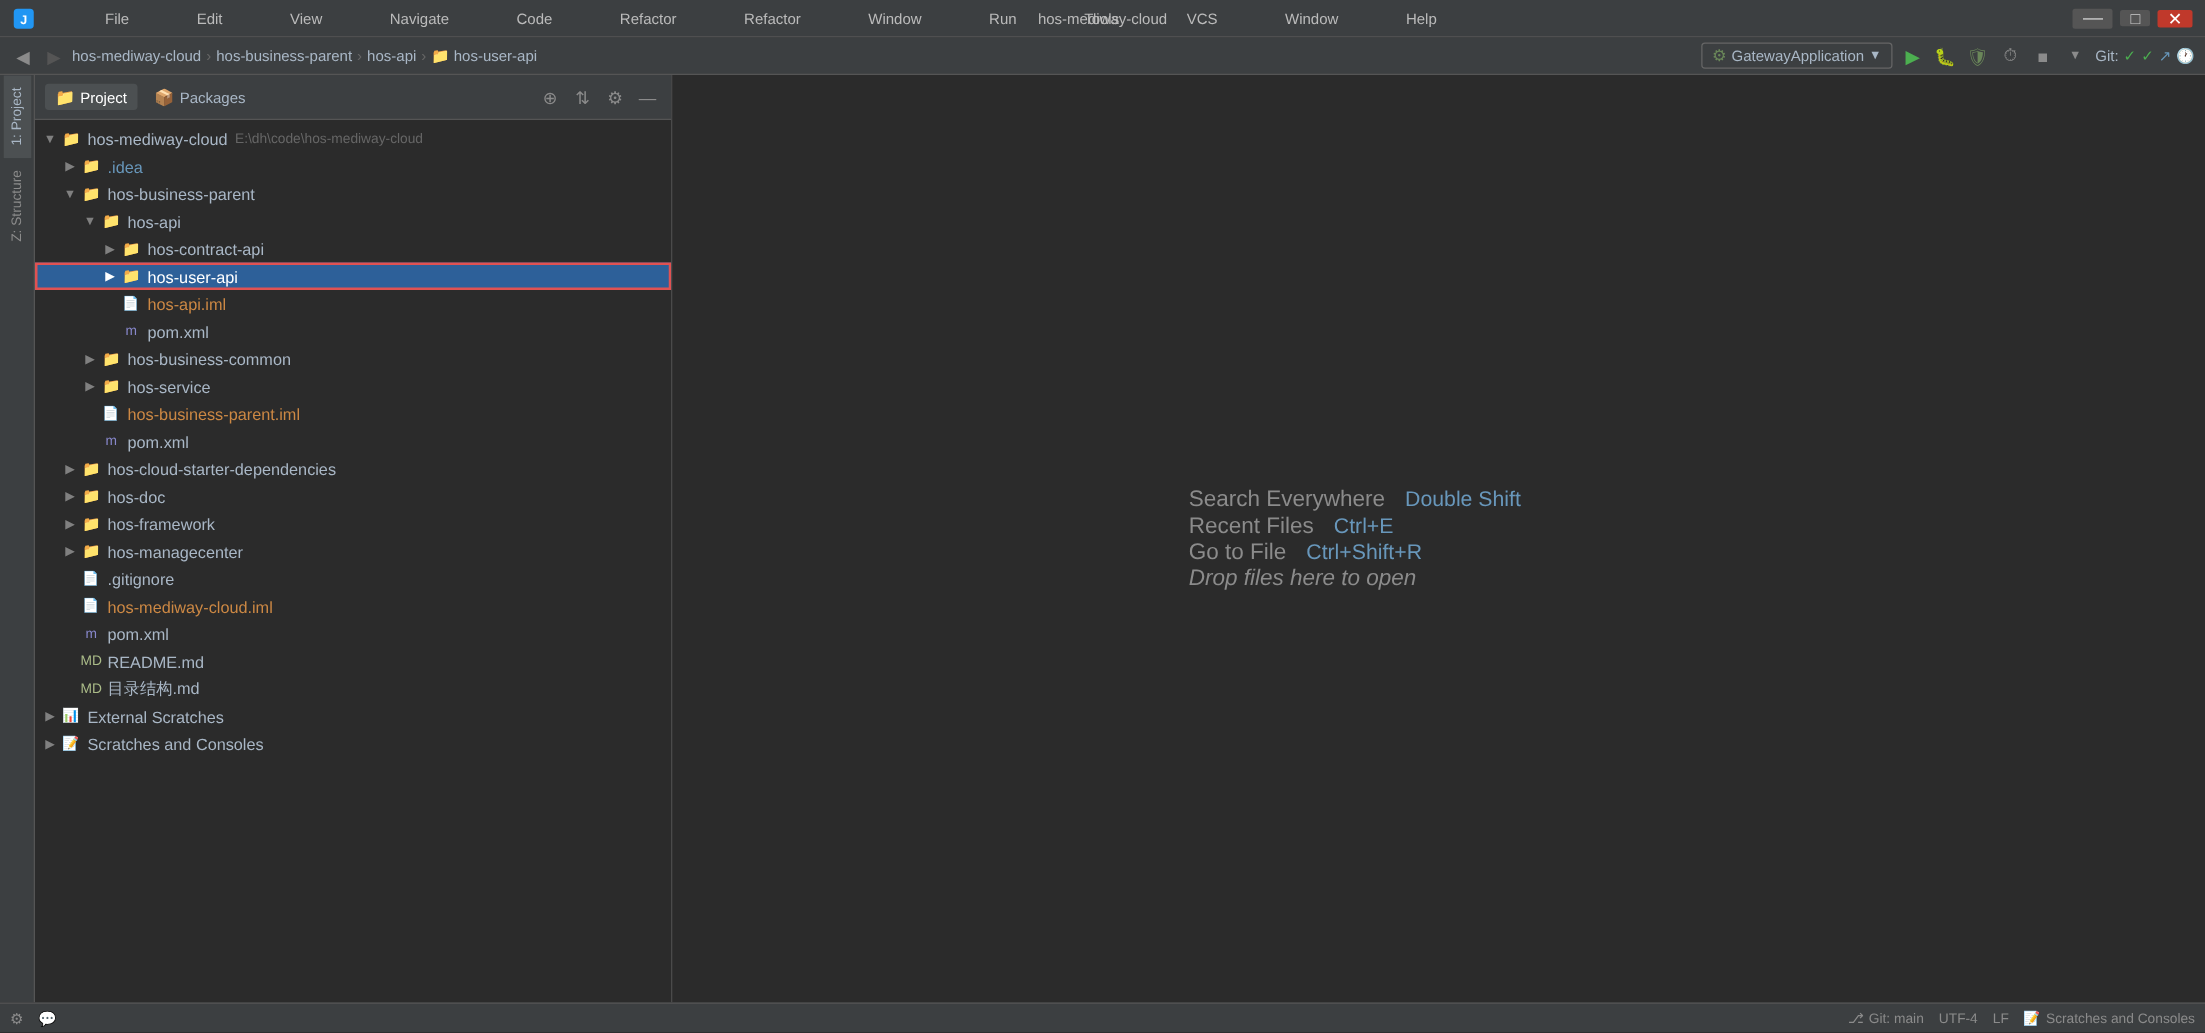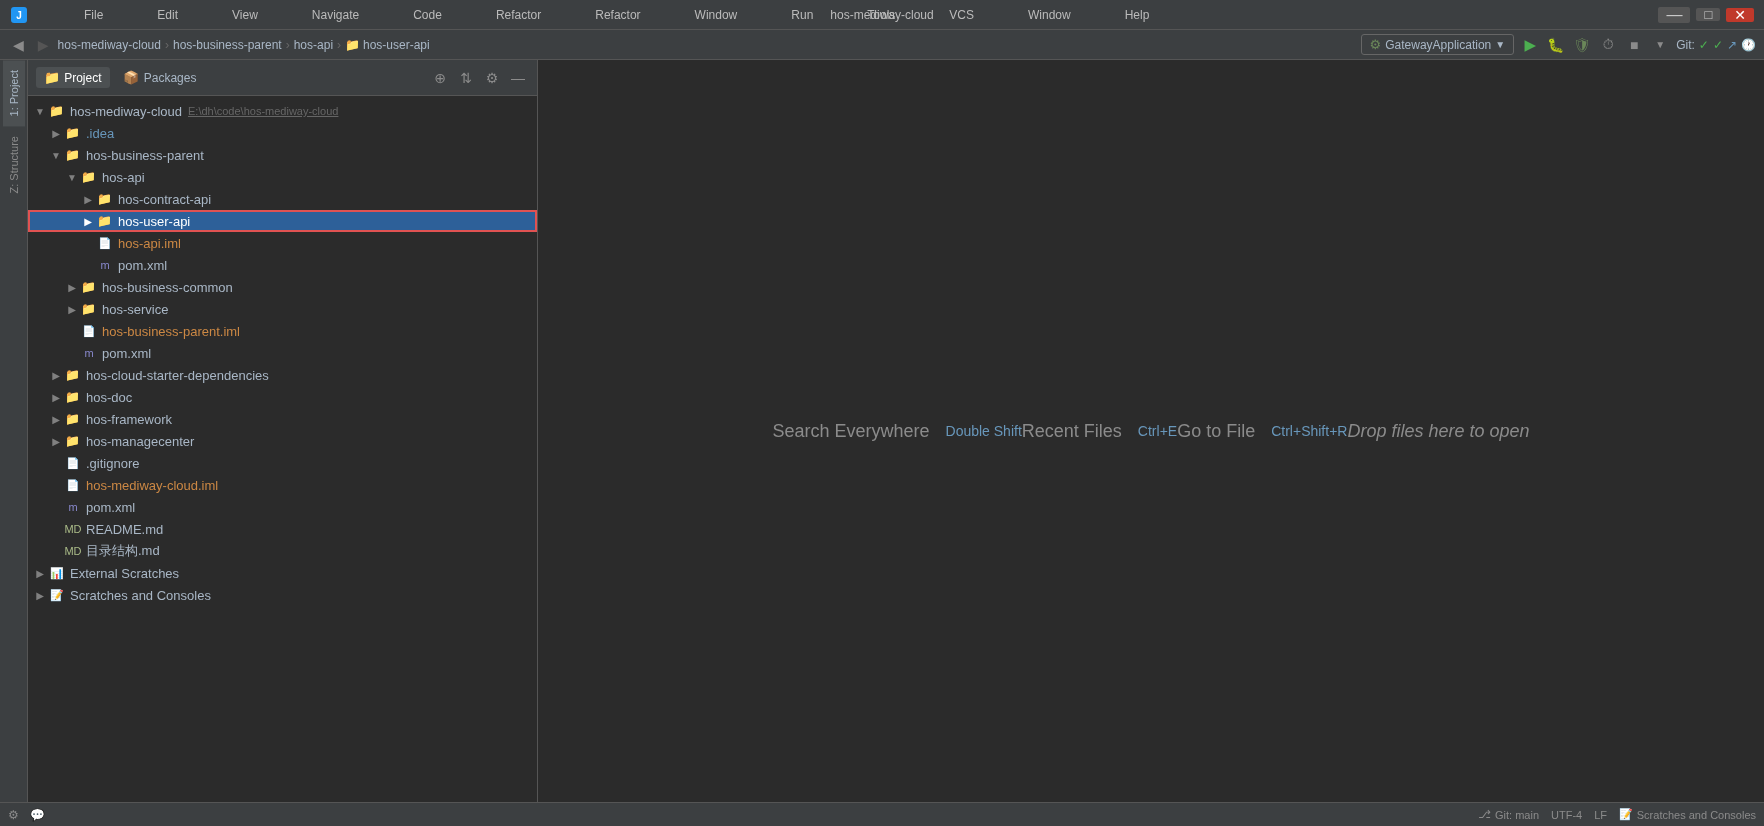--- a/index.html
+++ b/index.html
@@ -246,51 +246,50 @@
     }
     .tree-label.folder { color: #a9b7c6; }
     .tree-label.iml { color: #cc8844; }
     .tree-label.xml { color: #a9b7c6; }
     .tree-label.idea { color: #6897bb; }
     .tree-label.selected { color: #ffffff; }
     .tree-path {
       font-size: 11px;
       color: #666;
       margin-left: 6px;
-      text-decoration: underline;
     }
 
     
     .editor-area {
       flex: 1;
       background: #2b2b2b;
       display: flex;
       flex-direction: column;
       align-items: center;
       justify-content: center;
       padding: 40px;
     }
     .welcome-content {
       display: flex;
-      flex-direction: row;
+      flex-direction: column;
       min-width: 400px;
     }
     .welcome-row {
       display: flex;
       align-items: center;
       gap: 16px;
       font-size: 18px;
     }
     .welcome-label {
       color: #8b8b8b;
       font-size: 18px;
     }
     .welcome-shortcut {
       color: #6897bb;
-      font-size: 14px;
+      font-size: 17px;
       font-weight: 500;
     }
     .drop-text {
       color: #8b8b8b;
       font-size: 18px;
       font-style: italic;
     }
 
     
     .status-bar {

